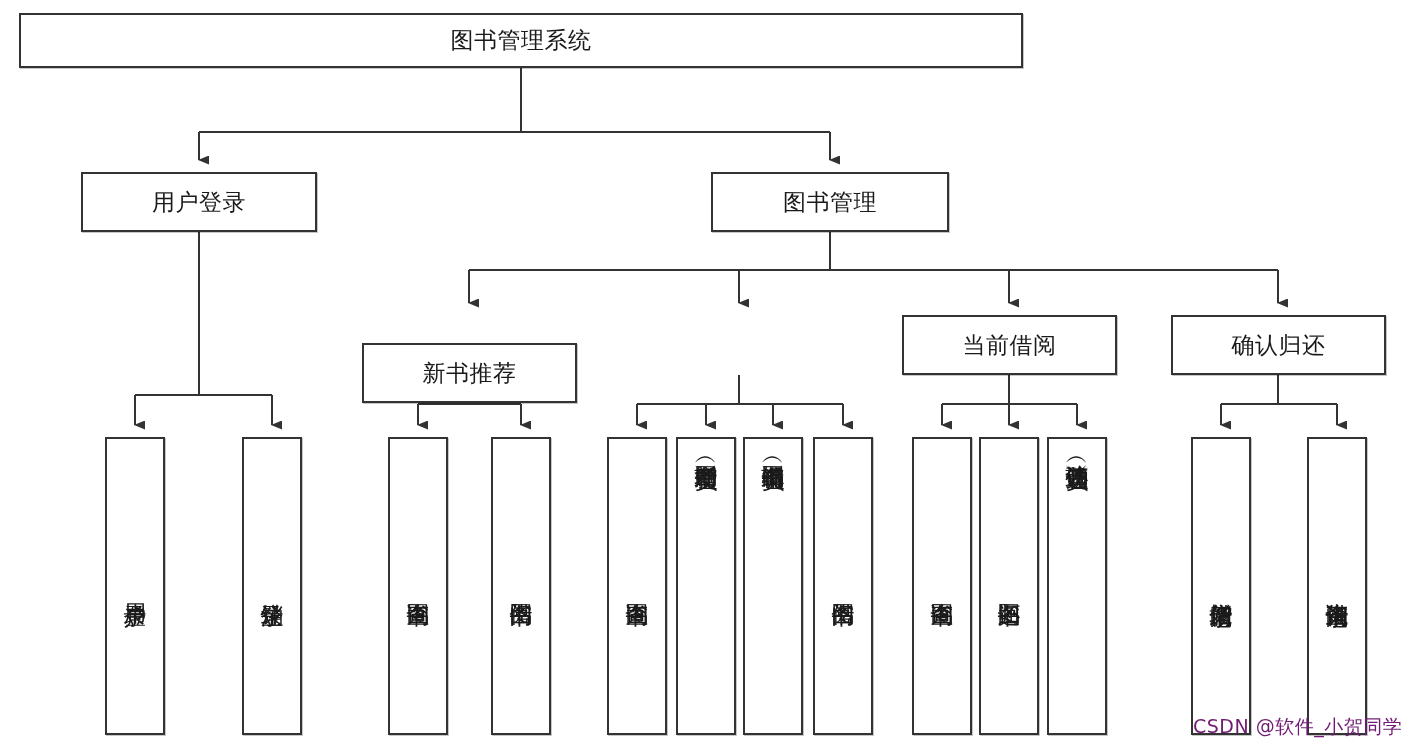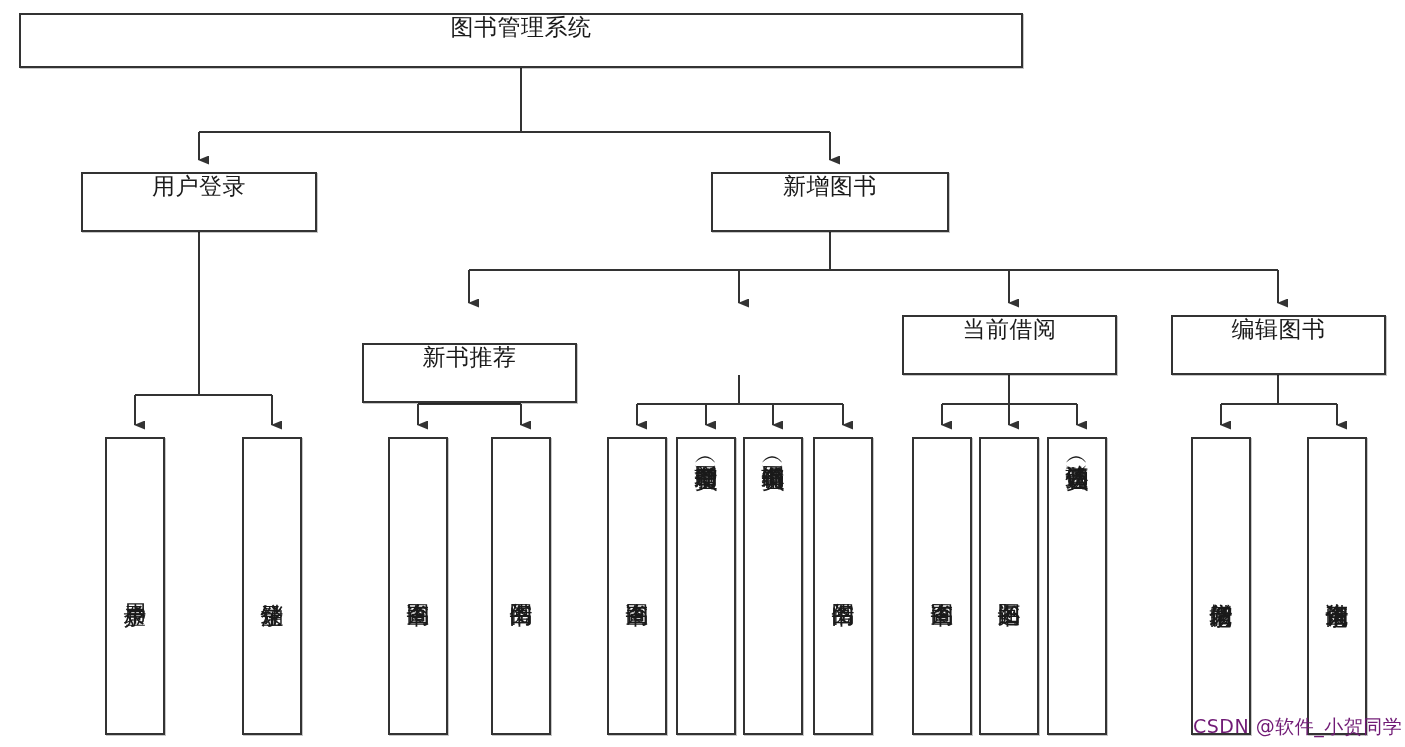--- a/index.html
+++ b/index.html
@@ -26,20 +26,21 @@
     width: 1405px;
     height: 747px;
     pointer-events: none;
   }
   .node {
     position: absolute;
     box-sizing: border-box;
     background: #ffffff;
     border: 2px solid #333333;
     display: flex;
+    align-items: center;
     justify-content: center;
     box-shadow: 1px 1px 0 rgba(0,0,0,0.22);
   }
   .node .label {
     display: block;
     text-align: center;
     line-height: 1.06;
     letter-spacing: 0.5px;
     color: #1a1a1a;
   }
@@ -128,31 +129,31 @@
   </svg>
 
   <div class="node horiz" style="left:19px; top:13px; width:1004px; height:55px;">
     <span class="label">图书管理系统</span>
   </div>
 
   <div class="node horiz" style="left:81px; top:172px; width:236px; height:60px;">
     <span class="label">用户登录</span>
   </div>
   <div class="node horiz" style="left:711px; top:172px; width:238px; height:60px;">
-    <span class="label">新增图书</span>
+    <span class="label">图书管理</span>
   </div>
 
   <div class="node horiz" style="left:362px; top:315px; width:215px; height:60px;margin-top:28px;">
     <span class="label">新书推荐</span>
   </div>
   <div class="node horiz" style="left:902px; top:315px; width:215px; height:60px;">
     <span class="label">当前借阅</span>
   </div>
   <div class="node horiz" style="left:1171px; top:315px; width:215px; height:60px;">
-    <span class="label">编辑图书</span>
+    <span class="label">确认归还</span>
   </div>
 
   <div class="node vert mid" style="left:105px; top:437px; width:60px; height:298px;">
     <span class="label">用户登录</span>
   </div>
   <div class="node vert mid" style="left:242px; top:437px; width:60px; height:298px;">
     <span class="label">注销登录</span>
   </div>
 
   <div class="node vert mid" style="left:388px; top:437px; width:60px; height:298px;">

